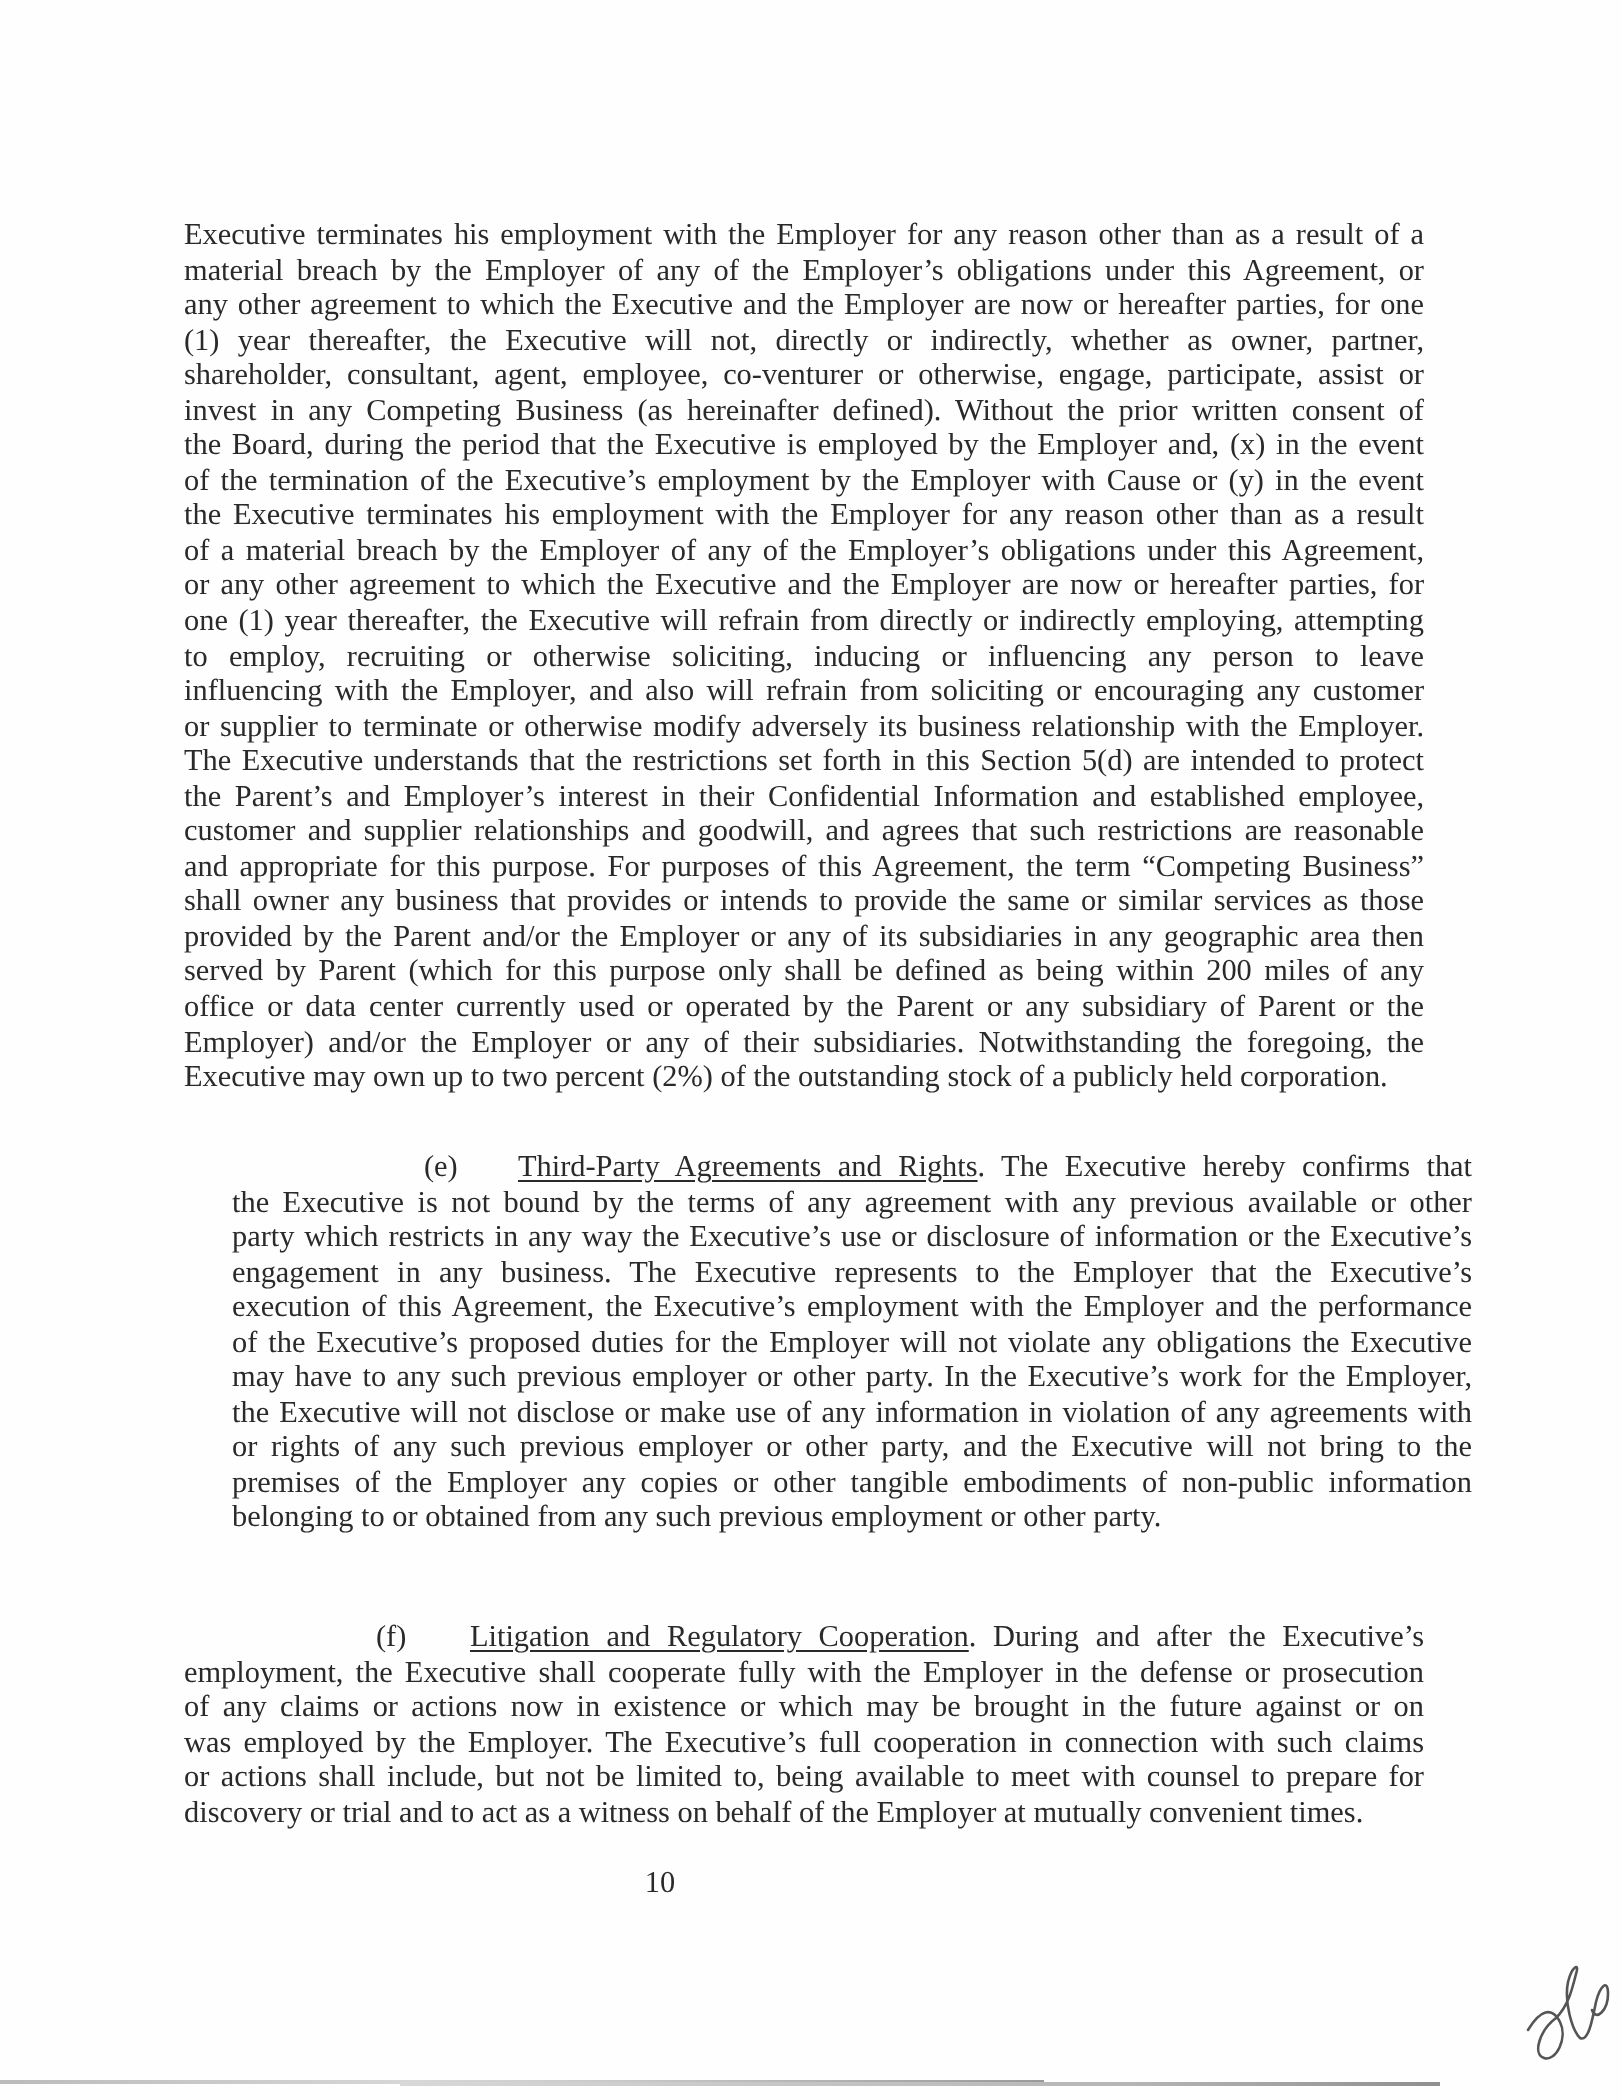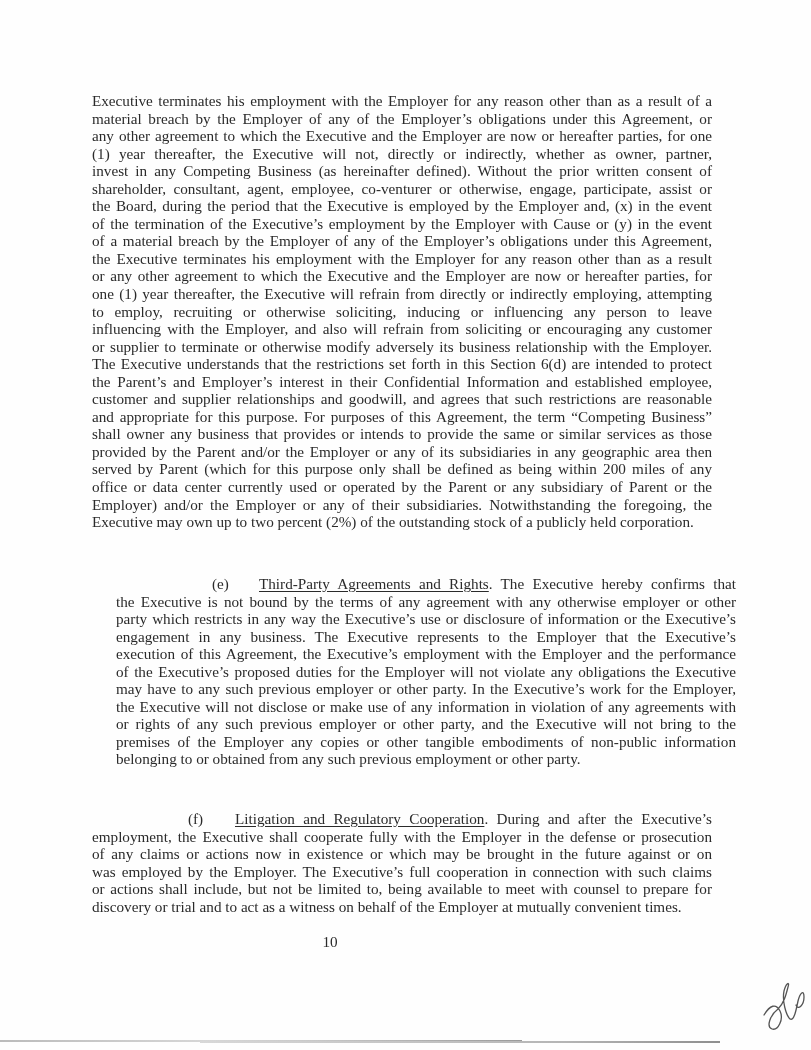--- a/index.html
+++ b/index.html
@@ -13,21 +13,21 @@
     font-family: "Liberation Serif", serif;
     font-size: 15.2px; line-height: 17.55px; color: #2a2a2a;
   }
   .line {
     display: block; white-space: nowrap; text-align: justify;
     text-align-last: justify; height: 17.55px;
   }
   .line.last { text-align-last: left; }
   .sec-num { display: inline-block; margin-left: 96px; width: 47px; }
   .sec-title { text-decoration: underline; text-underline-offset: 2px; }
-  #para1 { top: 92px; font-family: Liberation Serif, serif; }
+  #para1 { top: 109px; font-family: Liberation Serif, serif; }
   #para2 { top: 575px; margin-left: 24px; }
   #para3 { top: 810px; }
   .page-number {
     position: absolute; left: 0; width: 660px; top: 933px; text-align: center;
     font-family: "Liberation Serif", serif; font-size: 15.2px; color: #2a2a2a;
   }
   .initials { position: absolute; left: 760px; top: 975px; width: 50px; height: 60px; }
   .bottom-rule {
     position: absolute; left: 0; top: 1040px; width: 520px; height: 2px;
     background: linear-gradient(to right, #bbbbbb, #d7d7d7 40%, #c8c8c8 60%, #9a9a9a);
@@ -41,46 +41,46 @@
 </head>
 <body>
 
 <div class="page">
 
   <div class="text-block" id="para1">
       <span class="line">Executive terminates his employment with the Employer for any reason other than as a result of a</span>
       <span class="line">material breach by the Employer of any of the Employer’s obligations under this Agreement, or</span>
       <span class="line">any other agreement to which the Executive and the Employer are now or hereafter parties, for one</span>
       <span class="line">(1) year thereafter, the Executive will not, directly or indirectly, whether as owner, partner,</span>
+      <span class="line">shareholder, consultant, agent, employee, co-venturer or otherwise, engage, participate, assist or</span>
       <span class="line">invest in any Competing Business (as hereinafter defined).  Without the prior written consent of</span>
-      <span class="line">shareholder, consultant, agent, employee, co-venturer or otherwise, engage, participate, assist or</span>
       <span class="line">the Board, during the period that the Executive is employed by the Employer and, (x) in the event</span>
       <span class="line">of the termination of the Executive’s employment by the Employer with Cause or (y) in the event</span>
+      <span class="line">the Executive terminates his employment with the Employer for any reason other than as a result</span>
       <span class="line">of a material breach by the Employer of any of the Employer’s obligations under this Agreement,</span>
-      <span class="line">the Executive terminates his employment with the Employer for any reason other than as a result</span>
       <span class="line">or any other agreement to which the Executive and the Employer are now or hereafter parties, for</span>
       <span class="line">one (1) year thereafter, the Executive will refrain from directly or indirectly employing, attempting</span>
       <span class="line">to employ, recruiting or otherwise soliciting, inducing or influencing any person to leave</span>
       <span class="line">influencing with the Employer, and also will refrain from soliciting or encouraging any customer</span>
       <span class="line">or supplier to terminate or otherwise modify adversely its business relationship with the Employer.</span>
-      <span class="line">The Executive understands that the restrictions set forth in this Section 6(d) are intended to protect</span>
+      <span class="line">The Executive understands that the restrictions set forth in this Section 5(d) are intended to protect</span>
       <span class="line">the Parent’s and Employer’s interest in their Confidential Information and established employee,</span>
       <span class="line">customer and supplier relationships and goodwill, and agrees that such restrictions are reasonable</span>
       <span class="line">and appropriate for this purpose.  For purposes of this Agreement, the term “Competing Business”</span>
       <span class="line">shall owner any business that provides or intends to provide the same or similar services as those</span>
       <span class="line">provided by the Parent and/or the Employer or any of its subsidiaries in any geographic area then</span>
       <span class="line">served by Parent (which for this purpose only shall be defined as being within 200 miles of any</span>
       <span class="line">office or data center currently used or operated by the Parent or any subsidiary of Parent or the</span>
       <span class="line">Employer) and/or the Employer or any of their subsidiaries.  Notwithstanding the foregoing, the</span>
       <span class="line last">Executive may own up to two percent (2%) of the outstanding stock of a publicly held corporation.</span>
     </div>
 
   <div class="text-block" id="para2">
     <span class="line"><span class="sec-num">(e)</span><span class="sec-title">Third-Party Agreements and Rights</span><span>.  The Executive hereby confirms that</span></span>
-  <span class="line">the Executive is not bound by the terms of any agreement with any otherwise employer or other</span>
+  <span class="line">the Executive is not bound by the terms of any agreement with any previous available or other</span>
       <span class="line">party which restricts in any way the Executive’s use or disclosure of information or the Executive’s</span>
       <span class="line">engagement in any business.  The Executive represents to the Employer that the Executive’s</span>
       <span class="line">execution of this Agreement, the Executive’s employment with the Employer and the performance</span>
       <span class="line">of the Executive’s proposed duties for the Employer will not violate any obligations the Executive</span>
       <span class="line">may have to any such previous employer or other party.  In the Executive’s work for the Employer,</span>
       <span class="line">the Executive will not disclose or make use of any information in violation of any agreements with</span>
       <span class="line">or rights of any such previous employer or other party, and the Executive will not bring to the</span>
       <span class="line">premises of the Employer any copies or other tangible embodiments of non-public information</span>
       <span class="line last">belonging to or obtained from any such previous employment or other party.</span>
     </div>

